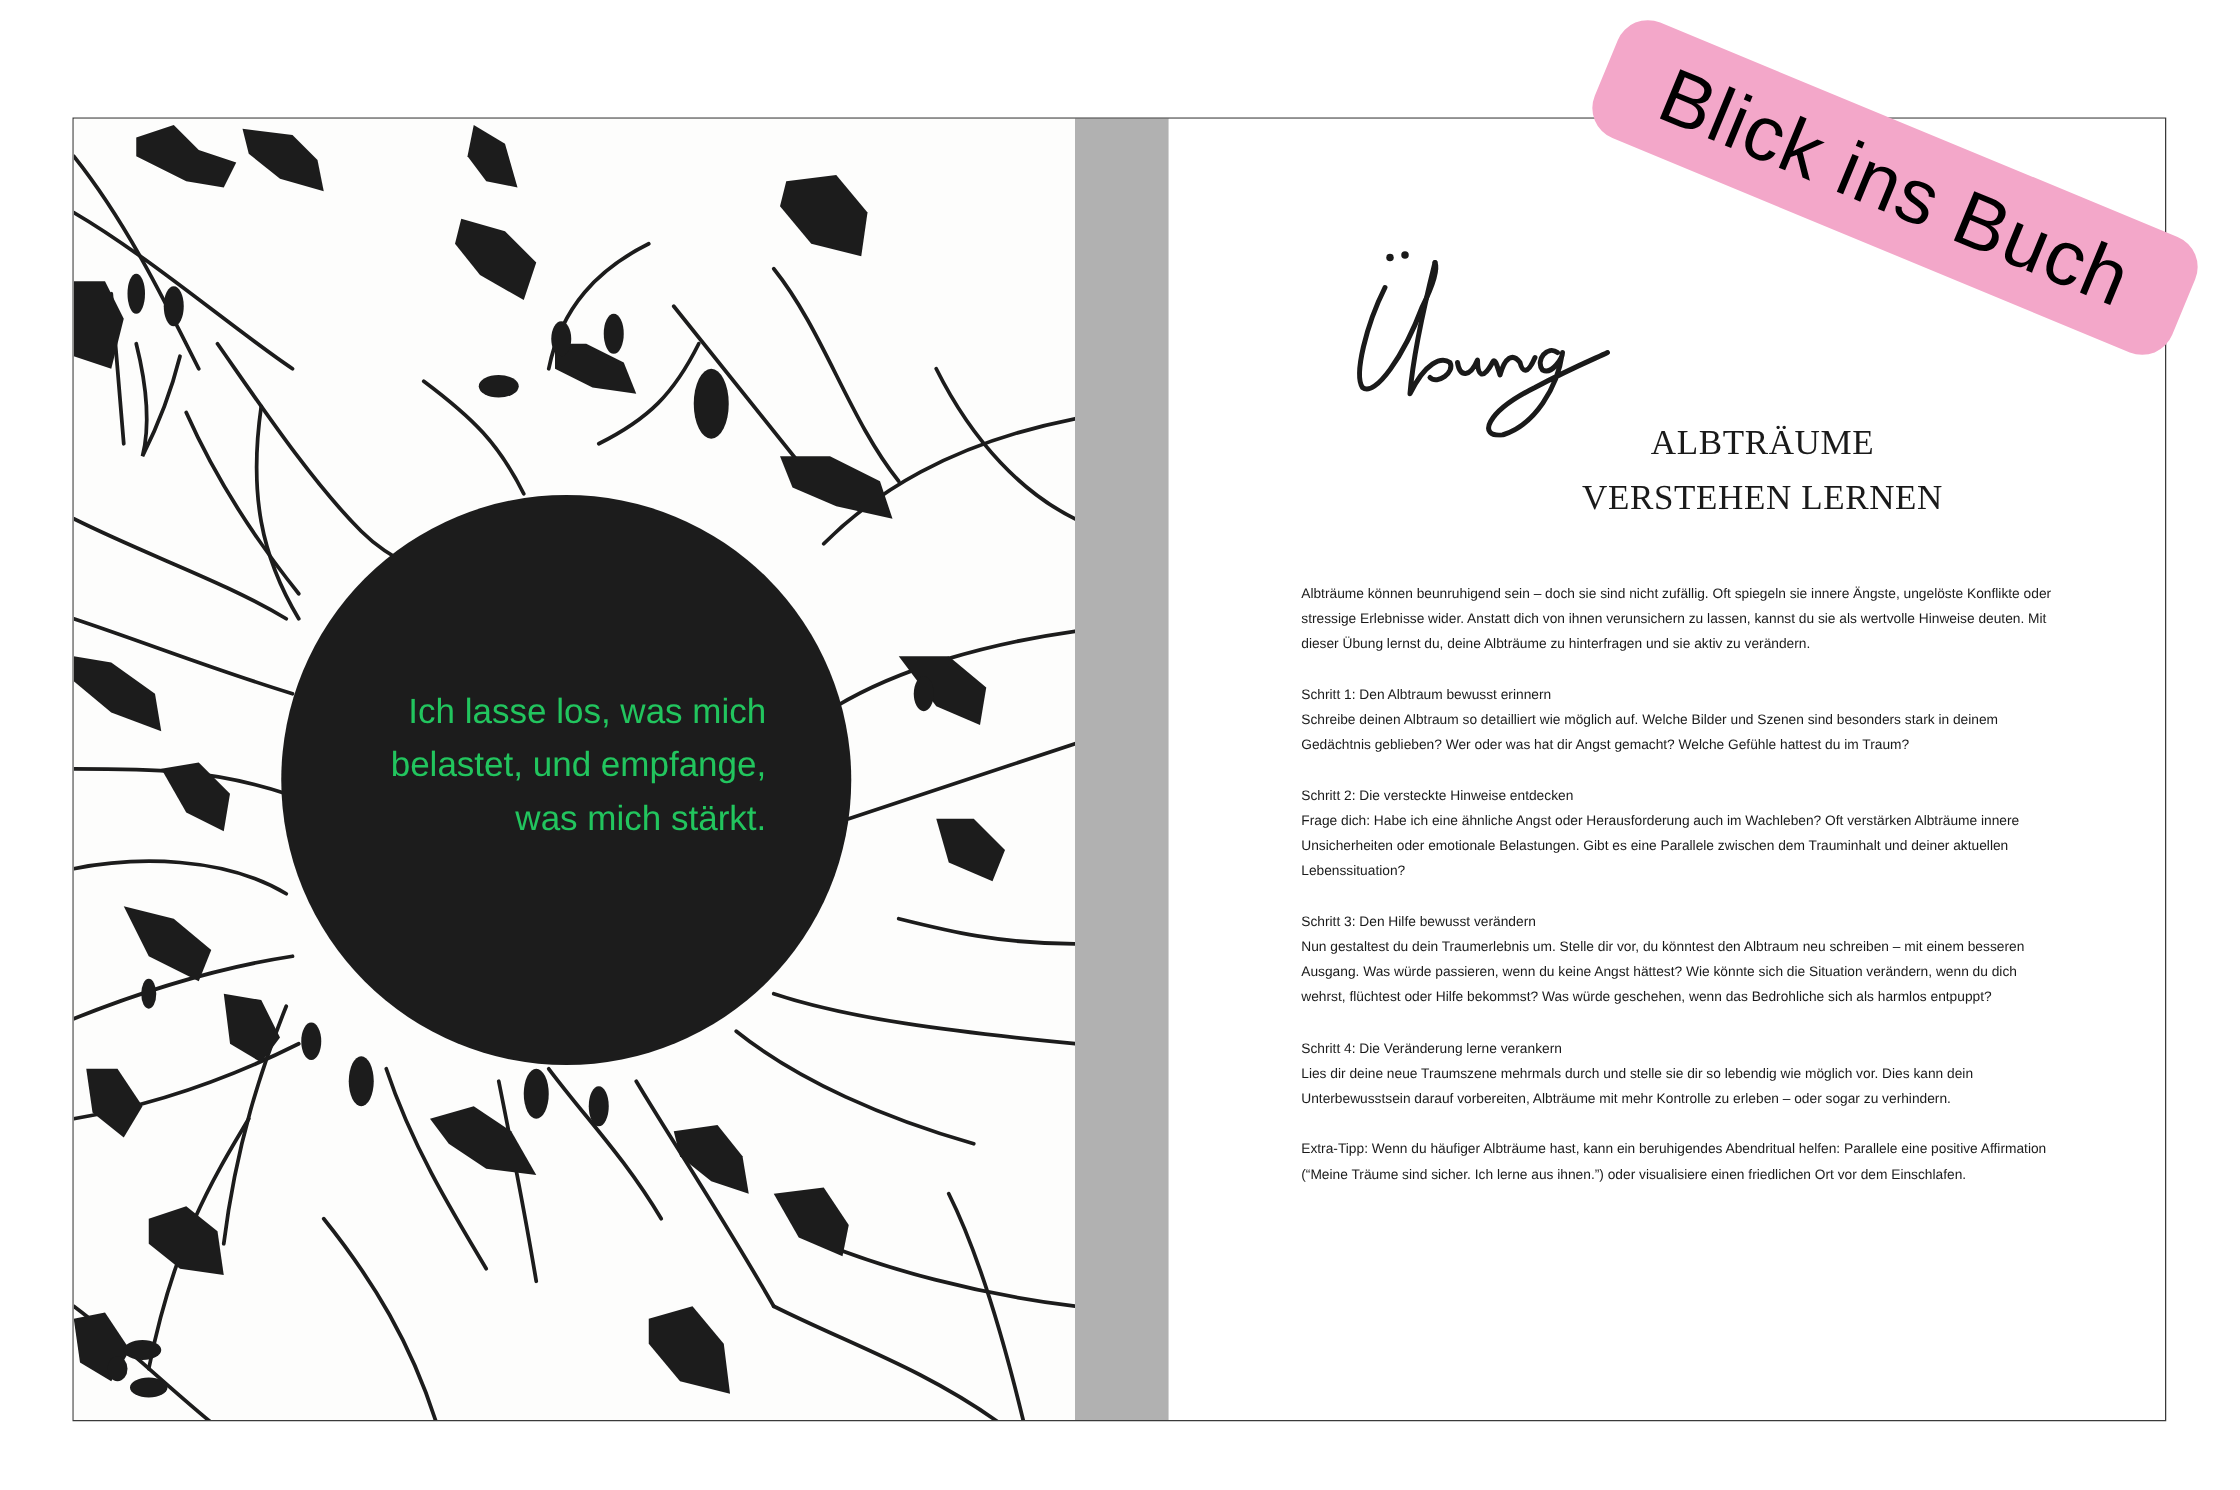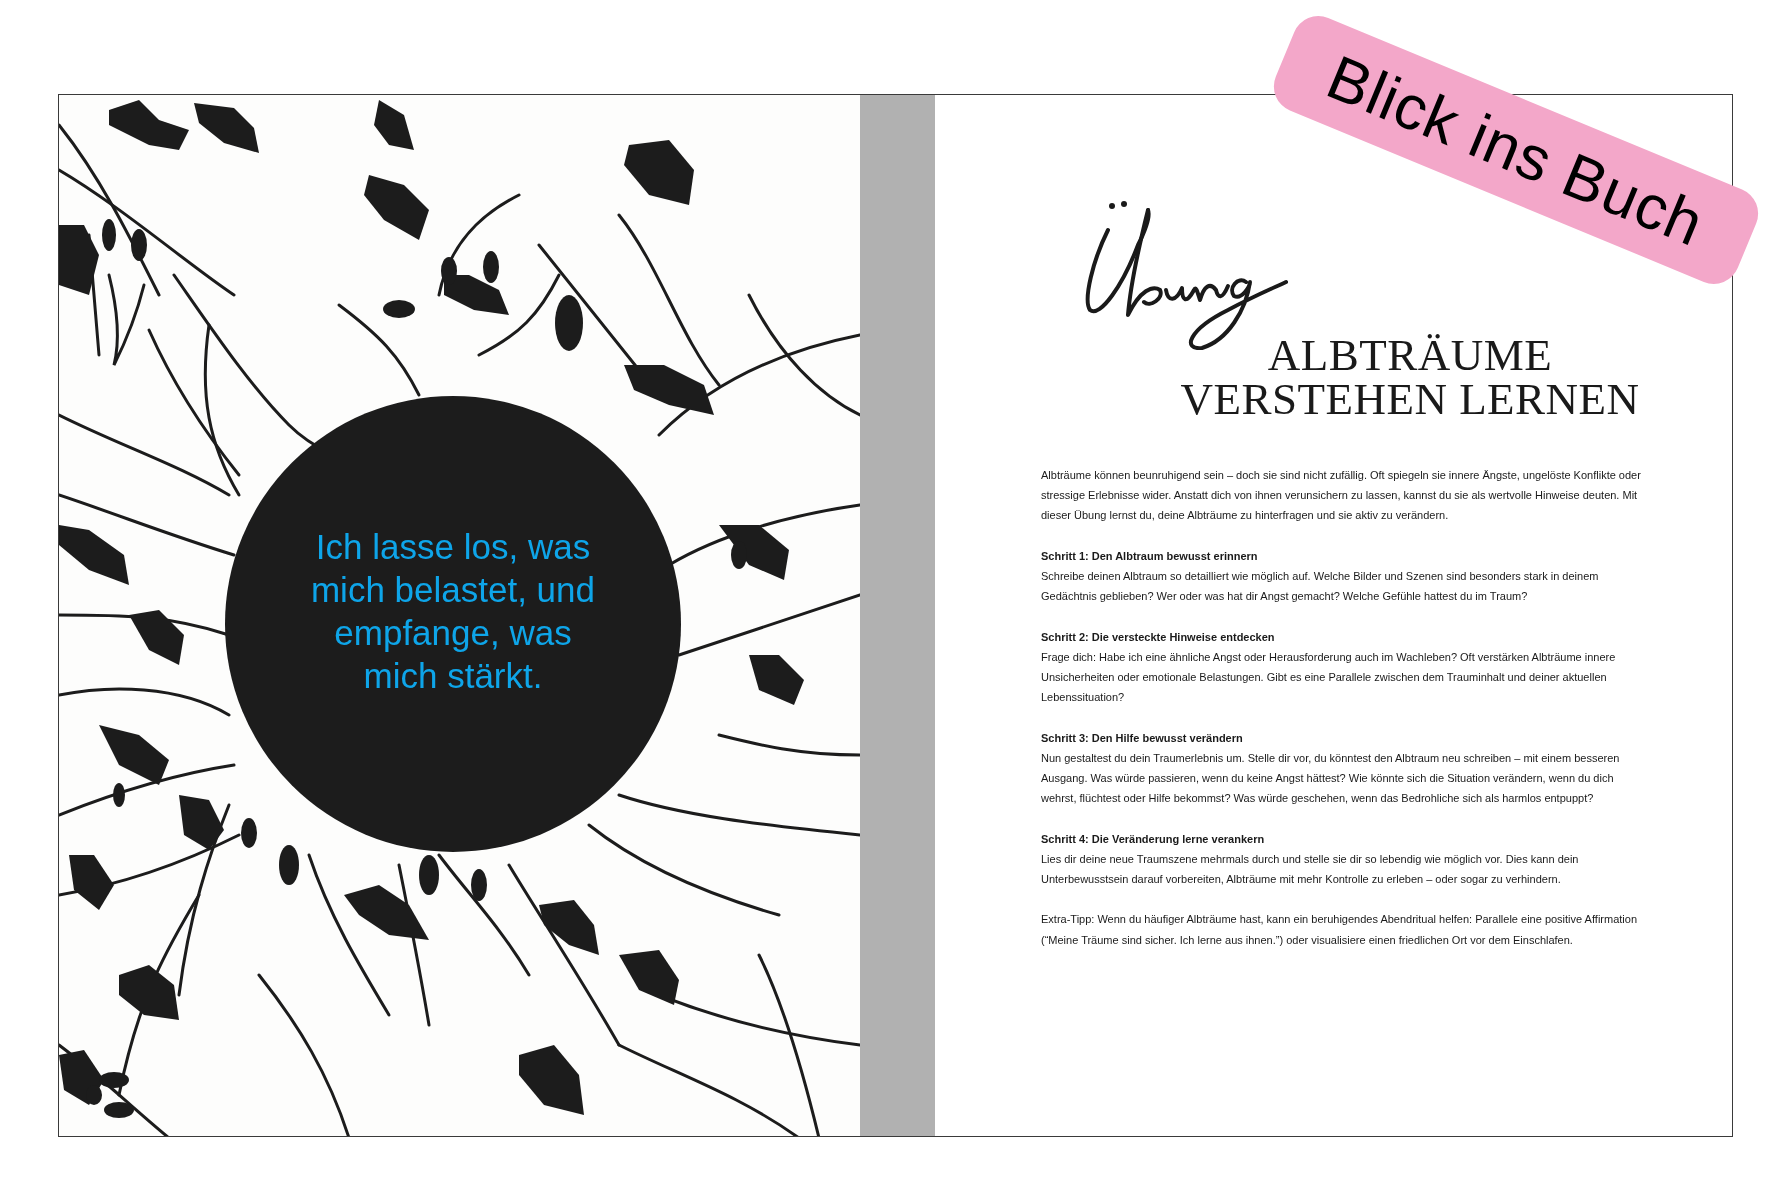--- a/index.html
+++ b/index.html
@@ -3,26 +3,26 @@
 <meta charset="utf-8">
 <style>
   html, body { margin:0; padding:0; }
   body { width:1792px; height:1192px; background:#ffffff; position:relative; overflow:hidden; font-family:"Liberation Sans", sans-serif; }
   .spread { position:absolute; left:58px; top:94px; width:1675px; height:1043px; border:1.5px solid #3a3a3a; box-sizing:border-box; background:#fff; }
   .left-page { position:absolute; left:0; top:0; width:801px; height:100%; background:#fdfdfc; overflow:hidden; }
   .gutter { position:absolute; left:801px; top:0; width:75px; height:100%; background:#b1b1b1; }
   .right-page { position:absolute; left:876px; top:0; right:0; height:100%; background:#fff; }
   .pattern { position:absolute; left:0; top:0; width:801px; height:1043px; }
   .circle { position:absolute; left:166px; top:301px; width:456px; height:456px; border-radius:50%; background:#1c1c1c; display:flex; align-items:center; justify-content:center; }
-  .quote { color:#0ea5e9; font-size:35px; line-height:43px; text-align:center; width:320px; margin-top:-26px; }
+  .quote { color:#22c55e; font-size:28px; line-height:43px; text-align:right; width:320px; margin-top:-26px; }
   .script-title { position:absolute; left:1078px; top:190px; width:260px; height:160px; }
-  .heading { position:absolute; left:1180px; top:333px; width:460px; text-align:center; font-family:"Liberation Serif", serif; color:#1a1a1a; font-size:45px; line-height:44px; letter-spacing:0.5px; }
+  .heading { position:absolute; left:1180px; top:333px; width:460px; text-align:center; font-family:"Liberation Serif", serif; color:#1a1a1a; font-size:28px; line-height:44px; letter-spacing:0.5px; }
   .body { position:absolute; left:1041px; top:465px; width:600px; color:#1a1a1a; font-size:11px; line-height:20.2px; }
   .body p { margin:0 0 20.2px 0; }
-  .body .step-title { font-weight:bold; display:block; }
+  .body .step-title { font-weight:normal; display:block; }
   .badge { position:absolute; left:1266px; top:100px; width:500px; height:100px; background:#f3a7c9; border-radius:26px; transform:rotate(22.5deg); transform-origin:center; display:flex; align-items:center; justify-content:center; }
   .badge span { font-size:62px; color:#000; letter-spacing:1px; }
 </style>
 </head>
 <body>
 
 <div class="spread">
   <div class="left-page">
     <svg class="pattern" viewBox="0 0 801 1043" xmlns="http://www.w3.org/2000/svg">
       <g fill="none" stroke="#1c1c1c" stroke-width="3" stroke-linecap="round">

